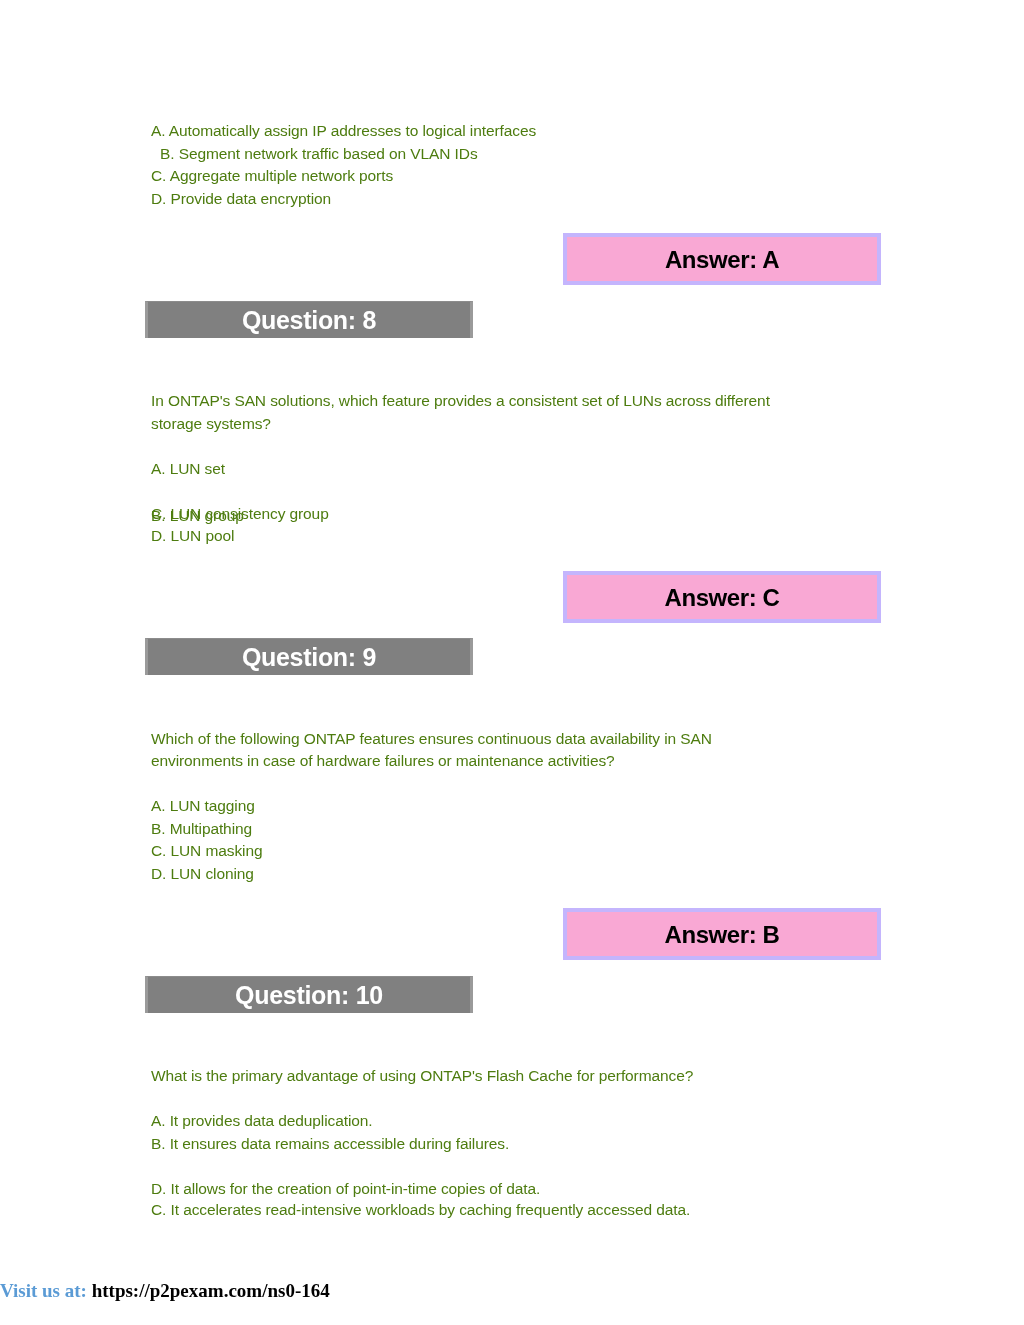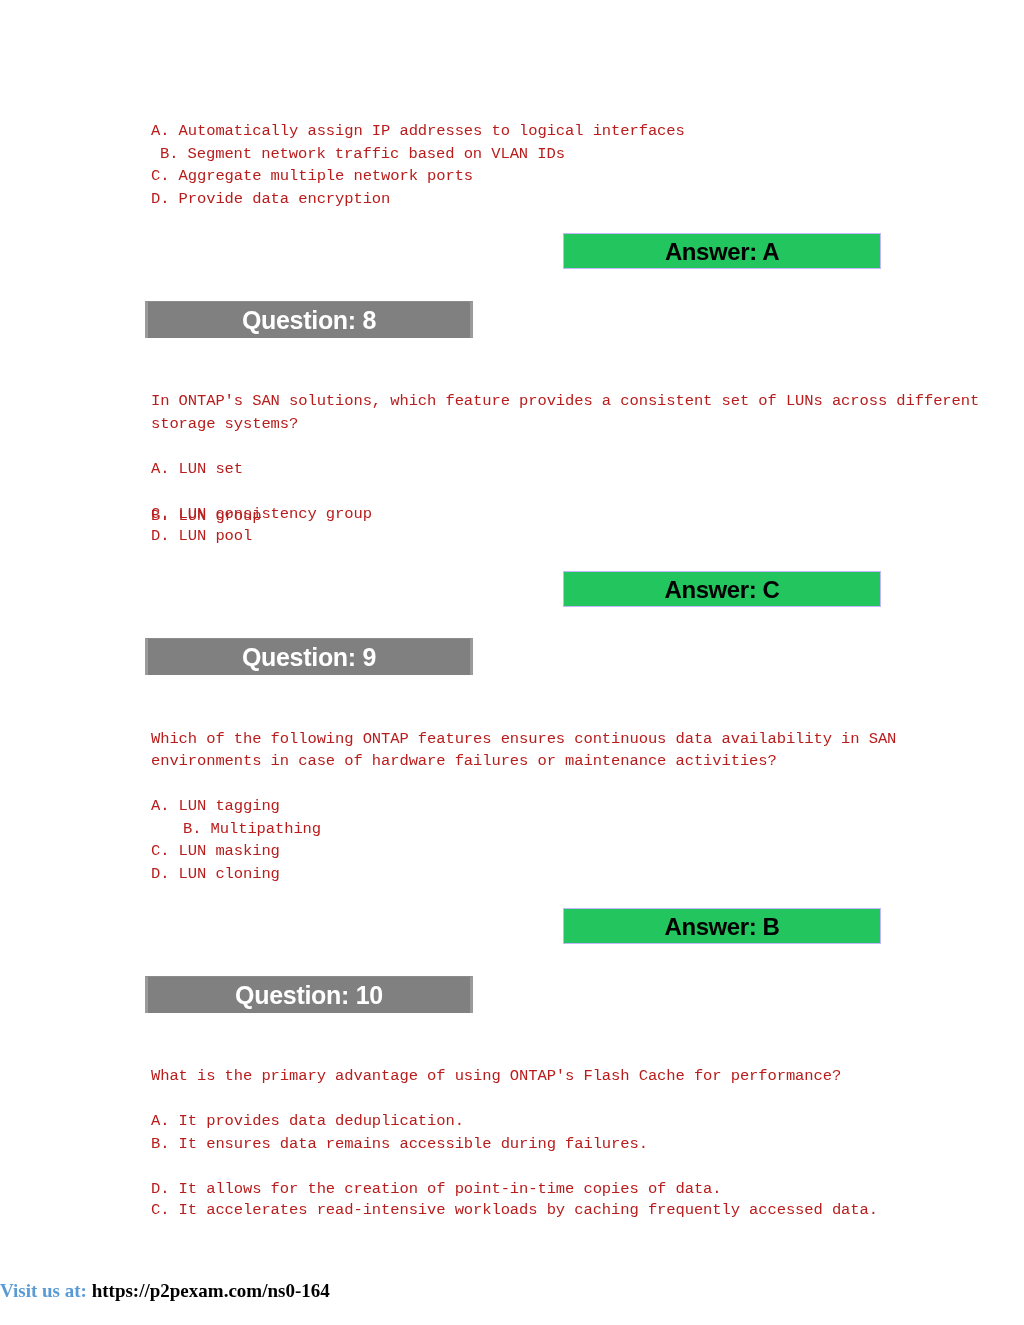--- a/index.html
+++ b/index.html
@@ -11,34 +11,34 @@
       width: 1024px;
       height: 1325px;
       position: relative;
       overflow: hidden;
       font-family: "Liberation Sans", sans-serif;
       color: #111111;
     }
     .line {
       position: absolute;
       left: 151px;
-      font-family: Liberation Mono, monospace;
+      font-family: Liberation Sans, sans-serif;
       font-size: 15.5px;
       line-height: 22.5px;
       white-space: nowrap;
       letter-spacing: -0.1px;
-      color: #b91c1c;
+      color: #4d7c0f;
     }
     .answer-box {
       position: absolute;
       left: 563px;
       width: 318px;
-      height: 36px;
-      border: 1px solid #c4b5fd;
-      background: #22c55e;
+      height: 52px;
+      border: 4px solid #c4b5fd;
+      background: #f9a8d4;
       box-sizing: border-box;
       display: flex;
       align-items: center;
       justify-content: center;
     }
     .answer-text {
       font-family: "Liberation Sans", sans-serif;
       font-weight: bold;
       font-size: 24px;
       letter-spacing: -0.4px;
@@ -107,21 +107,21 @@
   <span class="answer-text">Answer: C</span>
 </div>
 
 <div class="question-box" style="top:638px;">
   <span class="question-text">Question: 9</span>
 </div>
 <div>
   <div class="line" style="top:728px;">Which of the following ONTAP features ensures continuous data availability in SAN</div>
   <div class="line" style="top:750px;">environments in case of hardware failures or maintenance activities?</div>
   <div class="line" style="top:795px;">A. LUN tagging</div>
-  <div class="line" style="top:818px;margin-left:32px;">B. Multipathing</div>
+  <div class="line" style="top:818px;">B. Multipathing</div>
   <div class="line" style="top:840px;">C. LUN masking</div>
   <div class="line" style="top:863px;">D. LUN cloning</div>
 </div>
 <div class="answer-box" style="top:908px;text-align:right;">
   <span class="answer-text">Answer: B</span>
 </div>
 
 <div class="question-box" style="top:976px;">
   <span class="question-text">Question: 10</span>
 </div>

